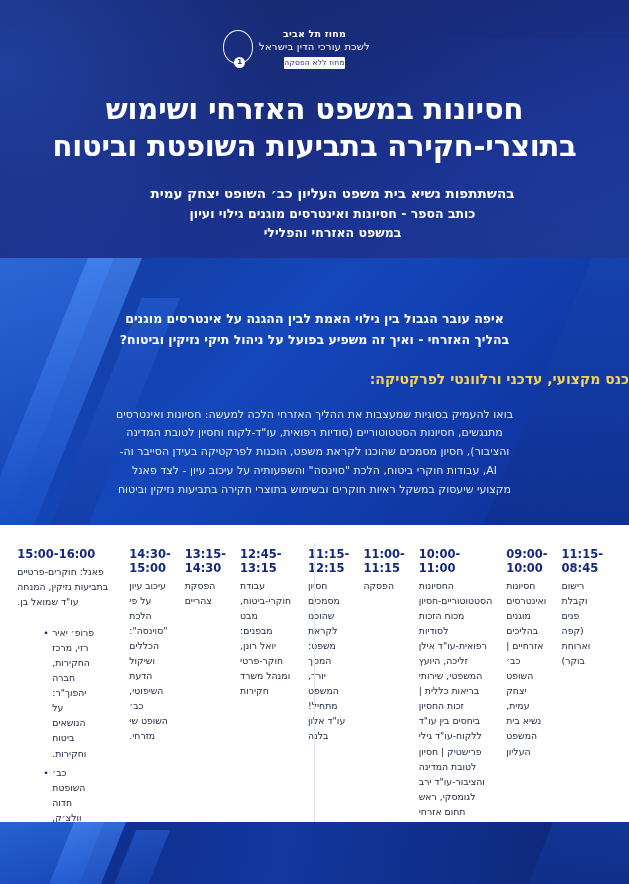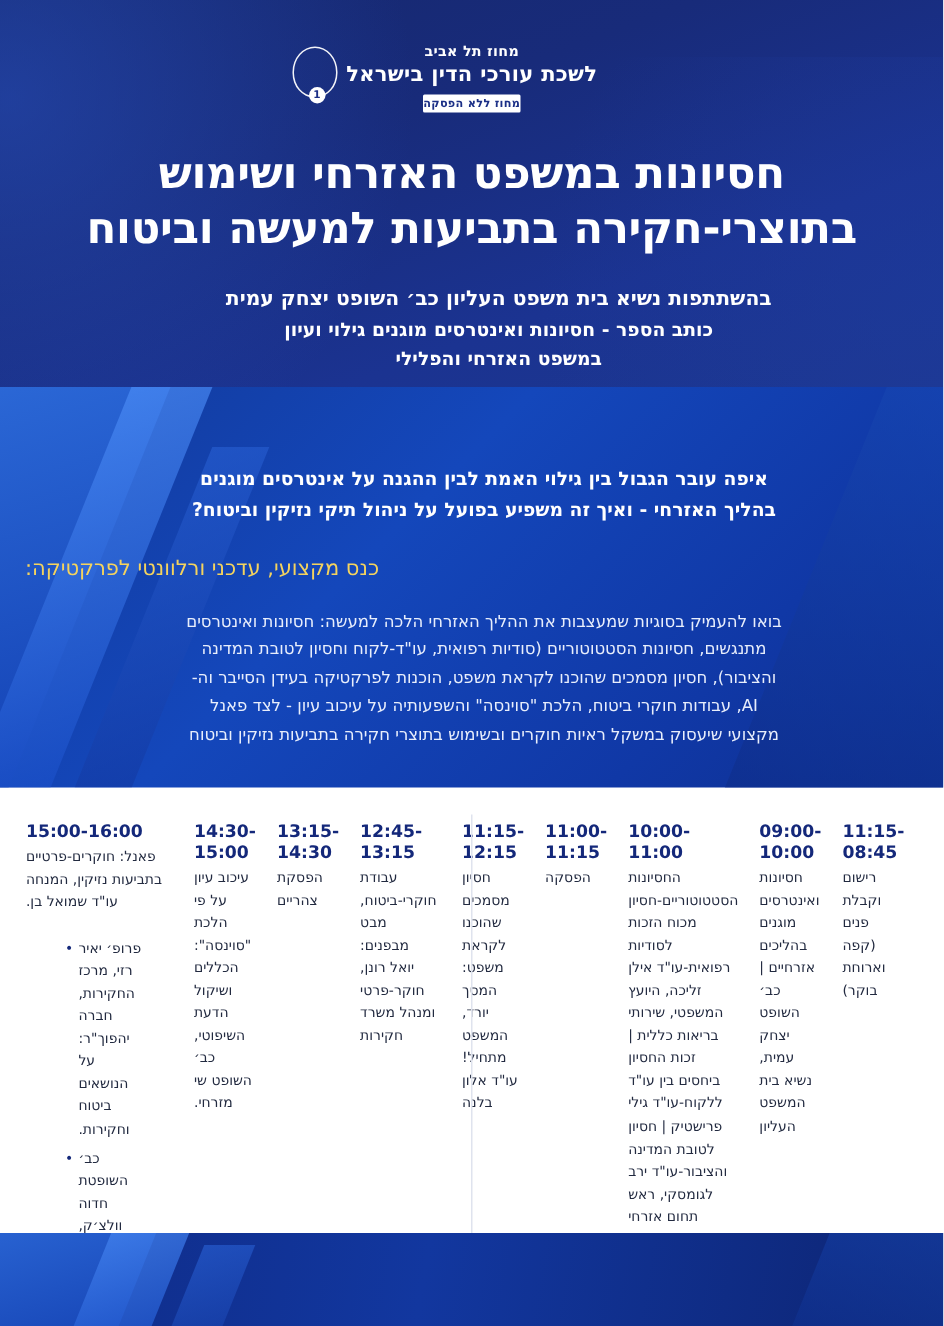--- a/index.html
+++ b/index.html
@@ -59,27 +59,27 @@
     color: #ffffff;
     line-height: 1.25;
   }
   .logo-rows {
     display: flex;
     flex-direction: column;
     align-items: center;
     gap: 1px;
   }
   .logo-line1 { font-size: 9.5px; font-weight: bold; letter-spacing: .2px; }
-  .logo-line2 { font-size: 14px; font-weight: bold; letter-spacing: .2px; }
+  .logo-line2 { font-size: 10px; font-weight: normal; letter-spacing: .2px; }
   .logo-strip {
     margin-top: 3px;
     background: #ffffff;
     color: #1b2f86;
     font-size: 7.5px;
-    font-weight: bold;
+    font-weight: normal;
     padding: 1px 0;
     border-radius: 1px;
     letter-spacing: .2px;
   }
   .logo-mark {
     position: absolute;
     left: -36px;
     top: 2px;
     width: 30px; height: 34px;
   }
@@ -131,21 +131,20 @@
     font-size: 12.5px;
   }
 
   
   .band {
     position: relative;
     width: 100%;
     height: 267px;
     background: linear-gradient(135deg, #123a9b 0%, #1447bb 40%, #1038a6 75%, #0e2f90 100%);
     overflow: hidden;
-    padding-left: 17px;
   }
   .band .shard {
     position: absolute;
     background: linear-gradient(135deg, rgba(60,130,255,.55), rgba(20,60,170,0));
     transform: skewX(-22deg);
   }
   .band .s1 { left: -60px; top: 0; width: 120px; height: 267px; background: linear-gradient(160deg,#2f6fe0,#1442b5); opacity:.85;}
   .band .s2 { left: 34px; top: 0; width: 54px; height: 267px; background: linear-gradient(160deg,#4a8bf5,#1a4fc8); opacity:.7;}
   .band .s3 { left: 96px; top: 40px; width: 38px; height: 227px; background: linear-gradient(160deg,#2a63d8,#12379f); opacity:.55;}
   .band .s4 { right: -70px; top: -40px; width: 160px; height: 340px; background: linear-gradient(200deg,#1a4fc0,#0d2a84); opacity:.6;}
@@ -158,24 +157,24 @@
     color: #ffffff;
     font-size: 12.5px;
     font-weight: bold;
     line-height: 1.7;
     padding: 0 70px;
   }
   .band-h {
     position: relative;
     z-index: 3;
     margin-top: 20px;
-    text-align: left;
+    text-align: right;
     color: #f4d35e;
     font-size: 14px;
-    font-weight: normal;
+    font-weight: bold;
   }
   .band-p {
     position: relative;
     z-index: 3;
     margin: 19px auto 0;
     max-width: 440px;
     text-align: center;
     color: #e8eefc;
     font-size: 11px;
     line-height: 1.72;
@@ -273,21 +272,21 @@
         <div class="logo-rows">
           <div class="logo-line1">מחוז תל אביב</div>
           <div class="logo-line2">לשכת עורכי הדין בישראל</div>
           <div class="logo-strip">מחוז ללא הפסקה</div>
         </div>
       </div>
     </div>
 
     <h1 class="hero-title">
       <span>חסיונות במשפט האזרחי ושימוש</span><br>
-      <span>בתוצרי-חקירה בתביעות למעשה וביטוח</span>
+      <span>בתוצרי-חקירה בתביעות השופטת וביטוח</span>
     </h1>
 
     <div class="hero-sub">
       <div class="l1">בהשתתפות נשיא בית משפט העליון כב׳ השופט יצחק עמית</div>
       <div class="l2">כותב הספר - חסיונות ואינטרסים מוגנים גילוי ועיון</div>
       <div class="l3">במשפט האזרחי והפלילי</div>
     </div>
   </div>
 
   <div class="band">

